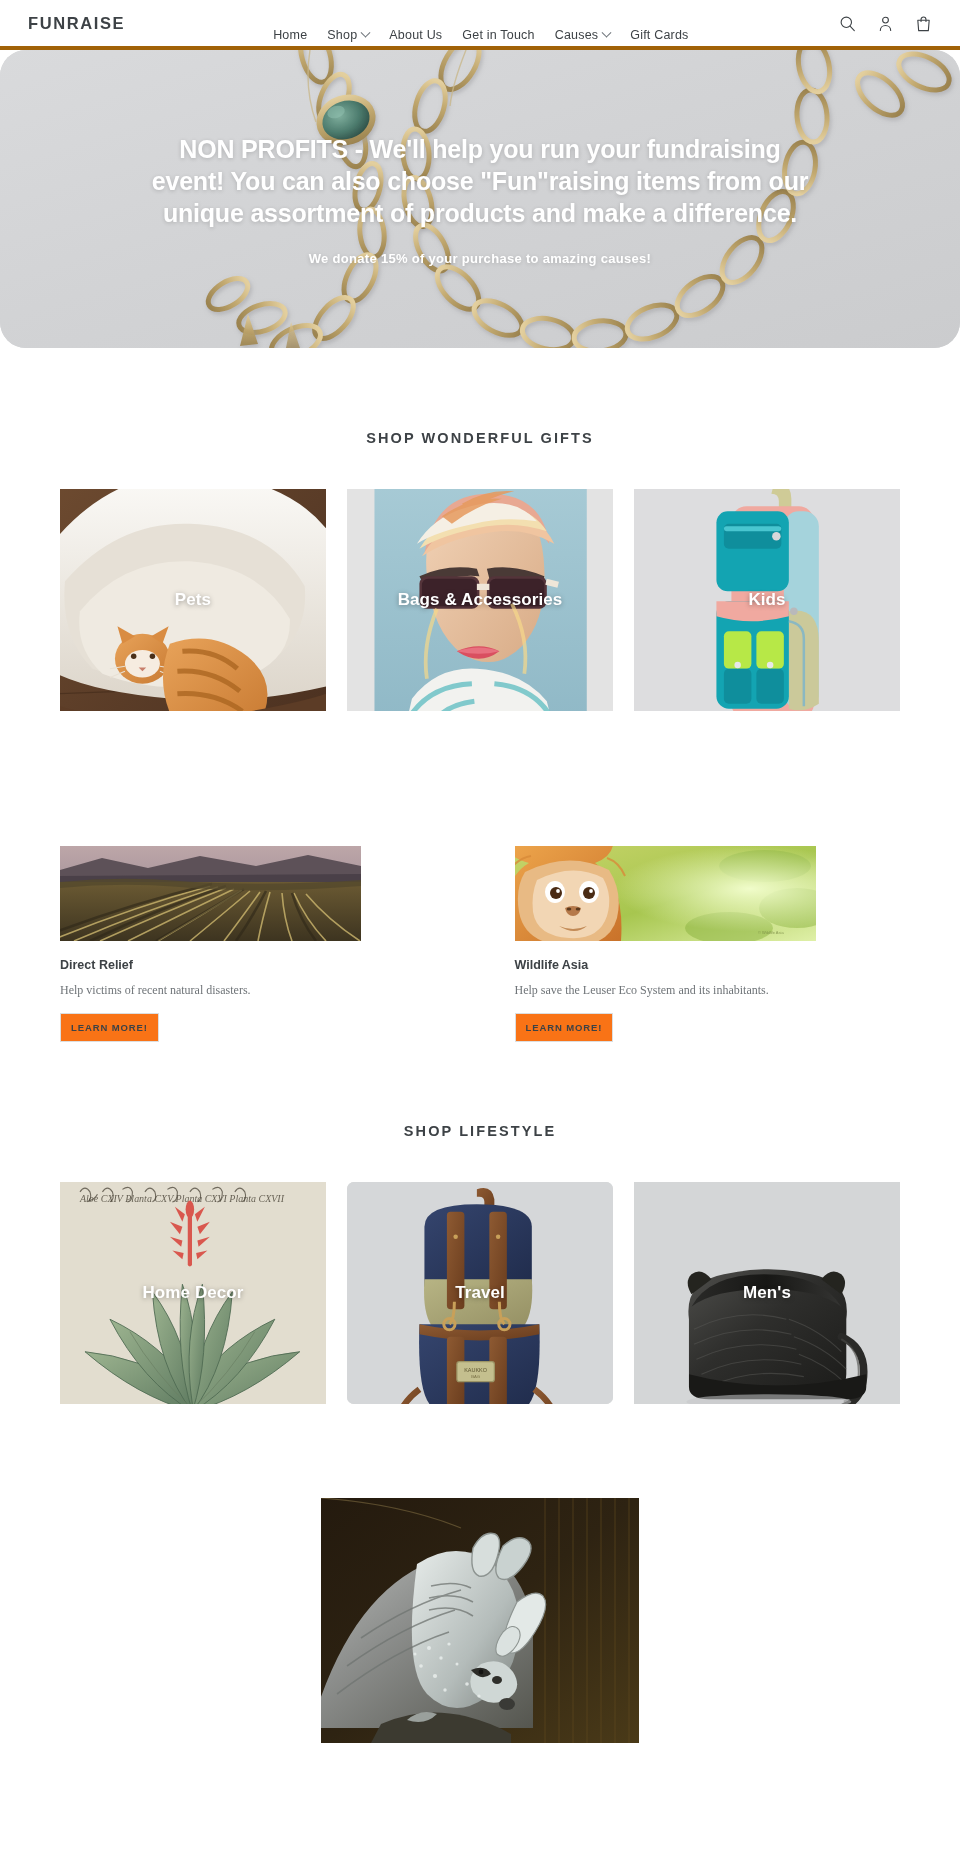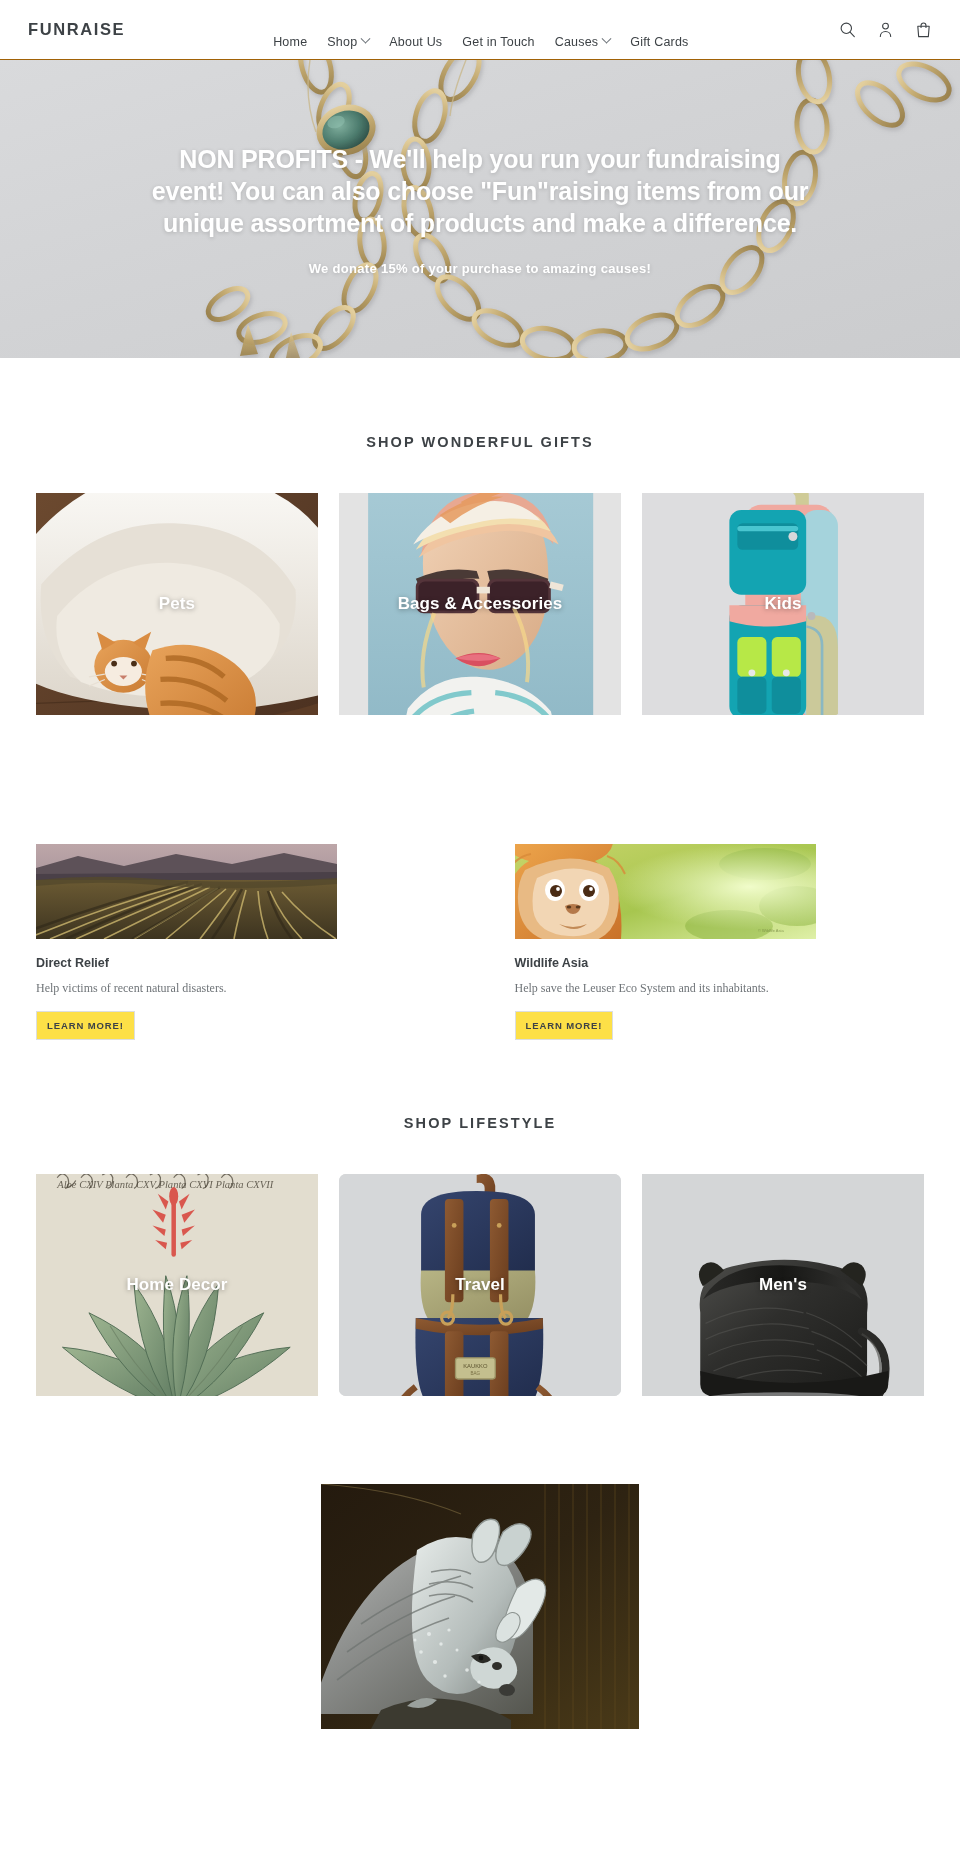--- a/index.html
+++ b/index.html
@@ -8,26 +8,26 @@
     width: 960px;
     background: #ffffff;
     font-family: "Liberation Sans", sans-serif;
     color: #3d4246;
     -webkit-font-smoothing: antialiased;
   }
   body { width: 960px; overflow-x: hidden; }
 
   
   .site-header {
-    height: 60px;
+    height: 50px;
     display: flex;
     align-items: center;
     padding: 0 28px;
     background: #fff;
-    border-bottom: 1px solid #a16207;
+    border-bottom: 4px solid #a16207;
     position: relative;
   }
   .brand {
     font-size: 16.5px;
     font-weight: 700;
     letter-spacing: 1.6px;
     color: #3d4246;
     text-decoration: none;
     white-space: nowrap;
   }
@@ -66,20 +66,21 @@
     background: none; border: none; cursor: pointer;
     padding: 0; line-height: 0; color: #3d4246;
   }
 
   
   .hero {
     position: relative;
     height: 298px;
     overflow: hidden;
     background: #d3d4d6;
+    border-radius: 26px;
   }
   .hero-bg { position: absolute; inset: 0; }
   .hero-overlay {
     position: absolute; inset: 0;
     display: flex; flex-direction: column;
     align-items: center; justify-content: center;
     padding: 0 100px;
     text-align: center;
   }
   .hero-title {
@@ -94,21 +95,21 @@
   .hero-sub {
     margin-top: 22px;
     font-size: 13px;
     font-weight: 700;
     color: #fff;
     letter-spacing: .3px;
     text-shadow: 0 1px 4px rgba(0,0,0,.18);
   }
 
   
-  .section { padding: 0 36px; }
+  .section { padding: 0 60px; margin-top: 6px; }
   .section-title {
     text-align: center;
     font-size: 14.5px;
     font-weight: 700;
     letter-spacing: 2.1px;
     color: #3d4246;
   }
 
   .collection-grid {
     display: grid;
@@ -158,21 +159,21 @@
   }
   .charity-desc {
     margin-top: 11px;
     font-size: 12px;
     color: #6f7478;
     font-family: Liberation Serif, serif;
   }
   .learn-btn {
     margin-top: 15px;
     display: inline-block;
-    background: #fde047;
+    background: #f97316;
     border: 1px solid #dcdedf;
     color: #3d4246;
     font-size: 9.5px;
     font-weight: 700;
     letter-spacing: .9px;
     padding: 8px 10px;
     cursor: pointer;
     font-family: "Liberation Sans", sans-serif;
   }
 

